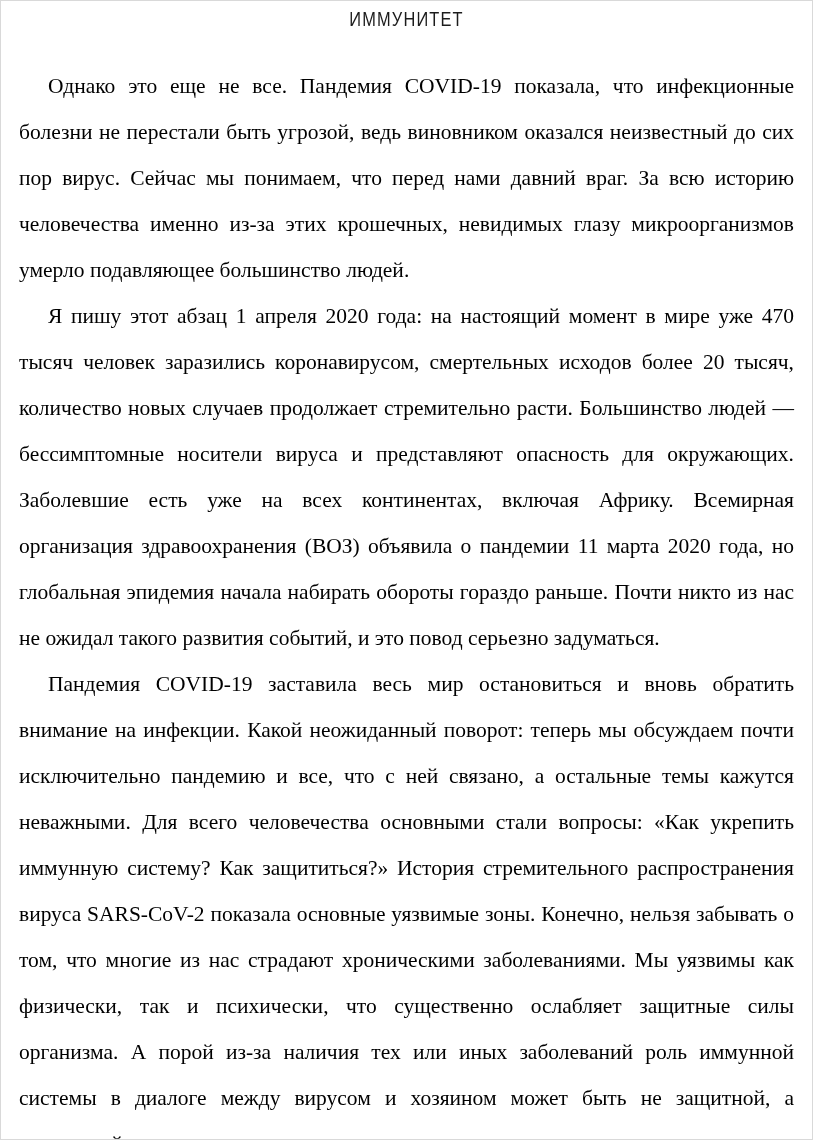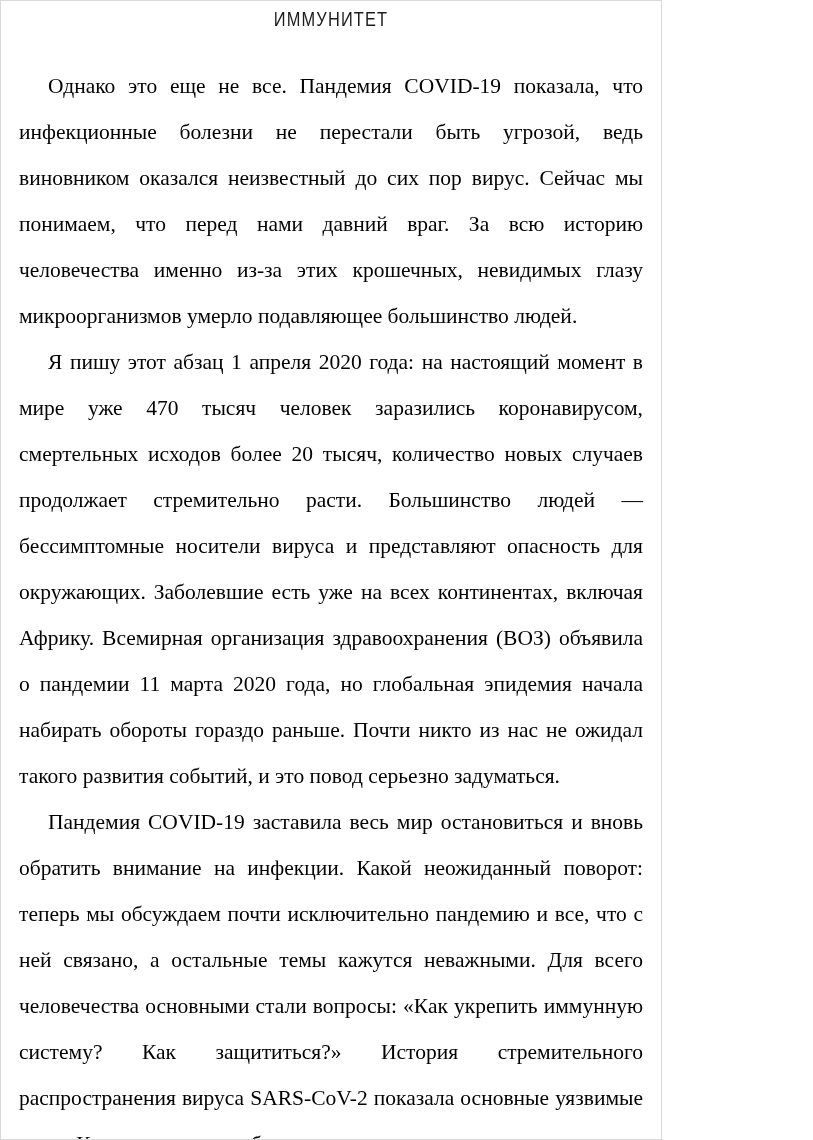--- a/index.html
+++ b/index.html
@@ -2,21 +2,21 @@
 <html lang="ru"><head>
 <meta charset="utf-8">
 <style>
   html, body {
     margin: 0;
     padding: 0;
     background: #ffffff;
   }
   .page {
     position: relative;
-    width: 662px;
+    width: 813px;
     height: 1140px;
     box-sizing: border-box;
     background: #ffffff;
     border: 1px solid #d9d9d9;
     padding: 7px 18px 0 18px;
     overflow: hidden;
   }
   .running-head {
     text-align: center;
     font-family: "Liberation Sans", sans-serif;

